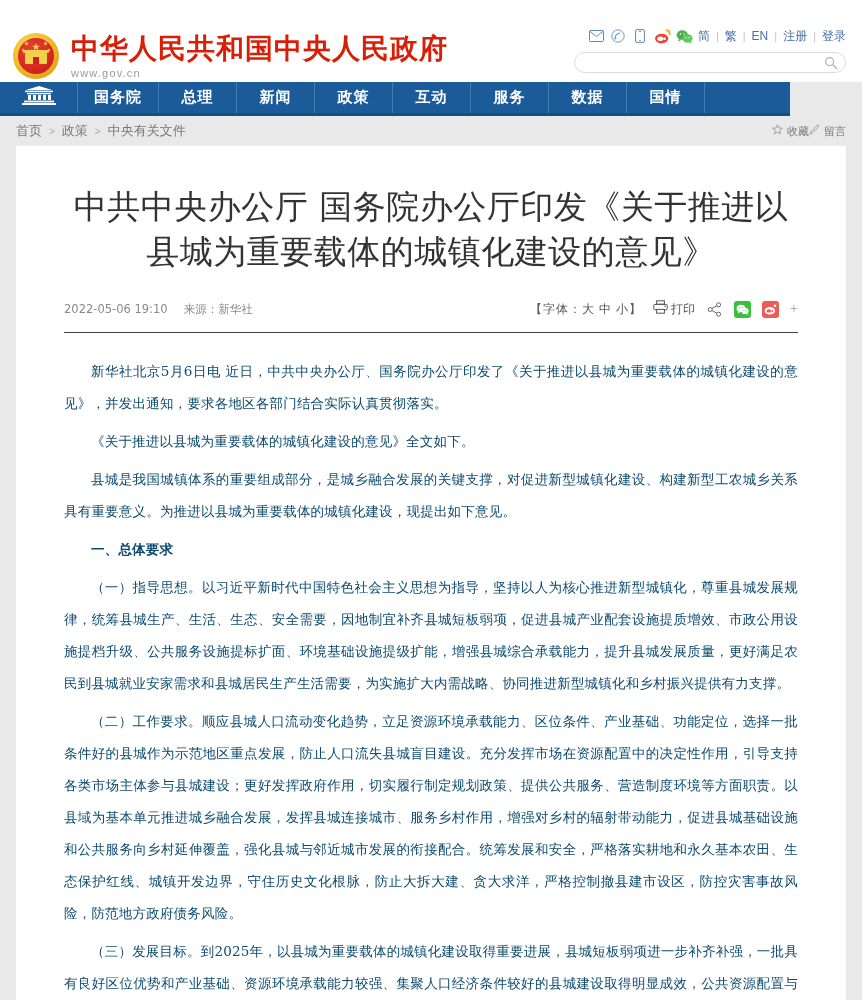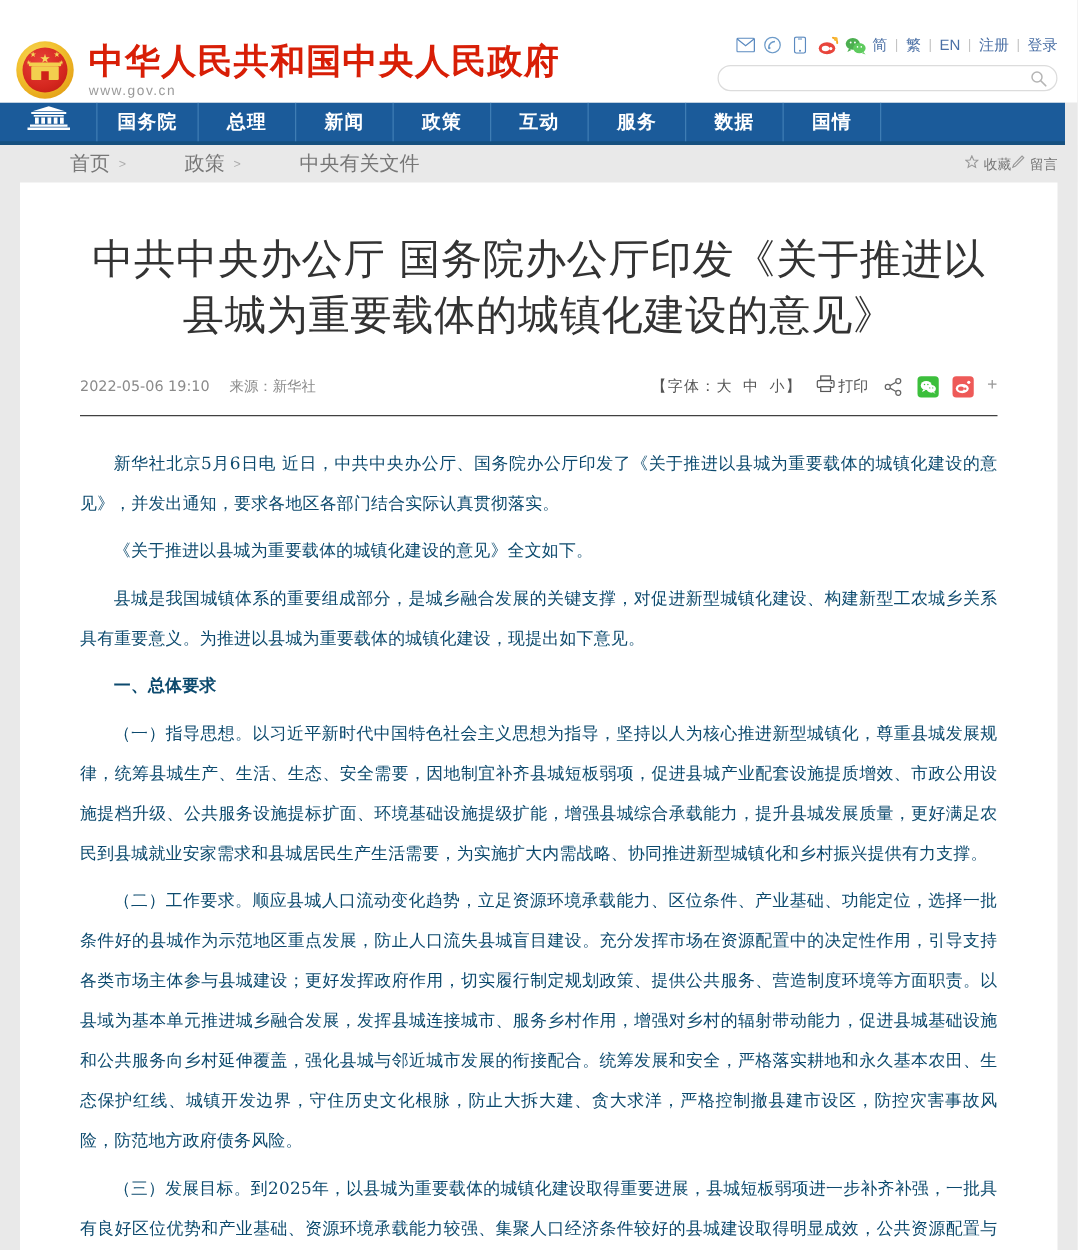--- a/index.html
+++ b/index.html
@@ -147,21 +147,21 @@
     position: absolute;
     right: 7px;
     top: 3px;
     width: 14px;
     height: 14px;
     cursor: pointer;
   }
 
   
   .nav {
-    width: 852px;
+    width: 790px;
     height: 34px;
     background: #1b5b9a;
     display: flex;
     align-items: stretch;
     border-bottom: 3px solid #16507f;
   }
   .nav-home {
     width: 78px;
     display: flex;
     align-items: center;
@@ -188,25 +188,24 @@
   .crumbbar {
     width: 862px;
     height: 30px;
     display: flex;
     align-items: center;
     padding: 0 16px;
     background: #e9e9e9;
   }
   .crumbs { display: flex; align-items: center; gap: 7px; }
   .crumb {
-    font-size: 16px;
+    font-size: 13px;
     color: #777777;
     text-decoration: none;
     font-family: "DejaVu Sans", sans-serif;
-    margin-left: 40px;
   }
   .crumb-sep { font-size: 10px; color: #aaaaaa; }
   .crumb-right {
     margin-left: auto;
     display: flex;
     align-items: center;
   }
   .crumb-act {
     display: flex;
     align-items: center;
@@ -251,21 +250,21 @@
     font-family: "DejaVu Sans", sans-serif;
   }
   .meta-src { display: flex; gap: 0; }
   .meta-right {
     margin-left: auto;
     display: flex;
     align-items: center;
     gap: 11px;
     font-size: 12px;
     color: #555555;
-    font-family: Liberation Mono, monospace;
+    font-family: Liberation Serif, serif;
   }
   .fontctl { letter-spacing: 1px; white-space: nowrap; }
   .printlink {
     display: flex;
     align-items: center;
     gap: 3px;
     color: #555;
     text-decoration: none;
   }
   .sq {

